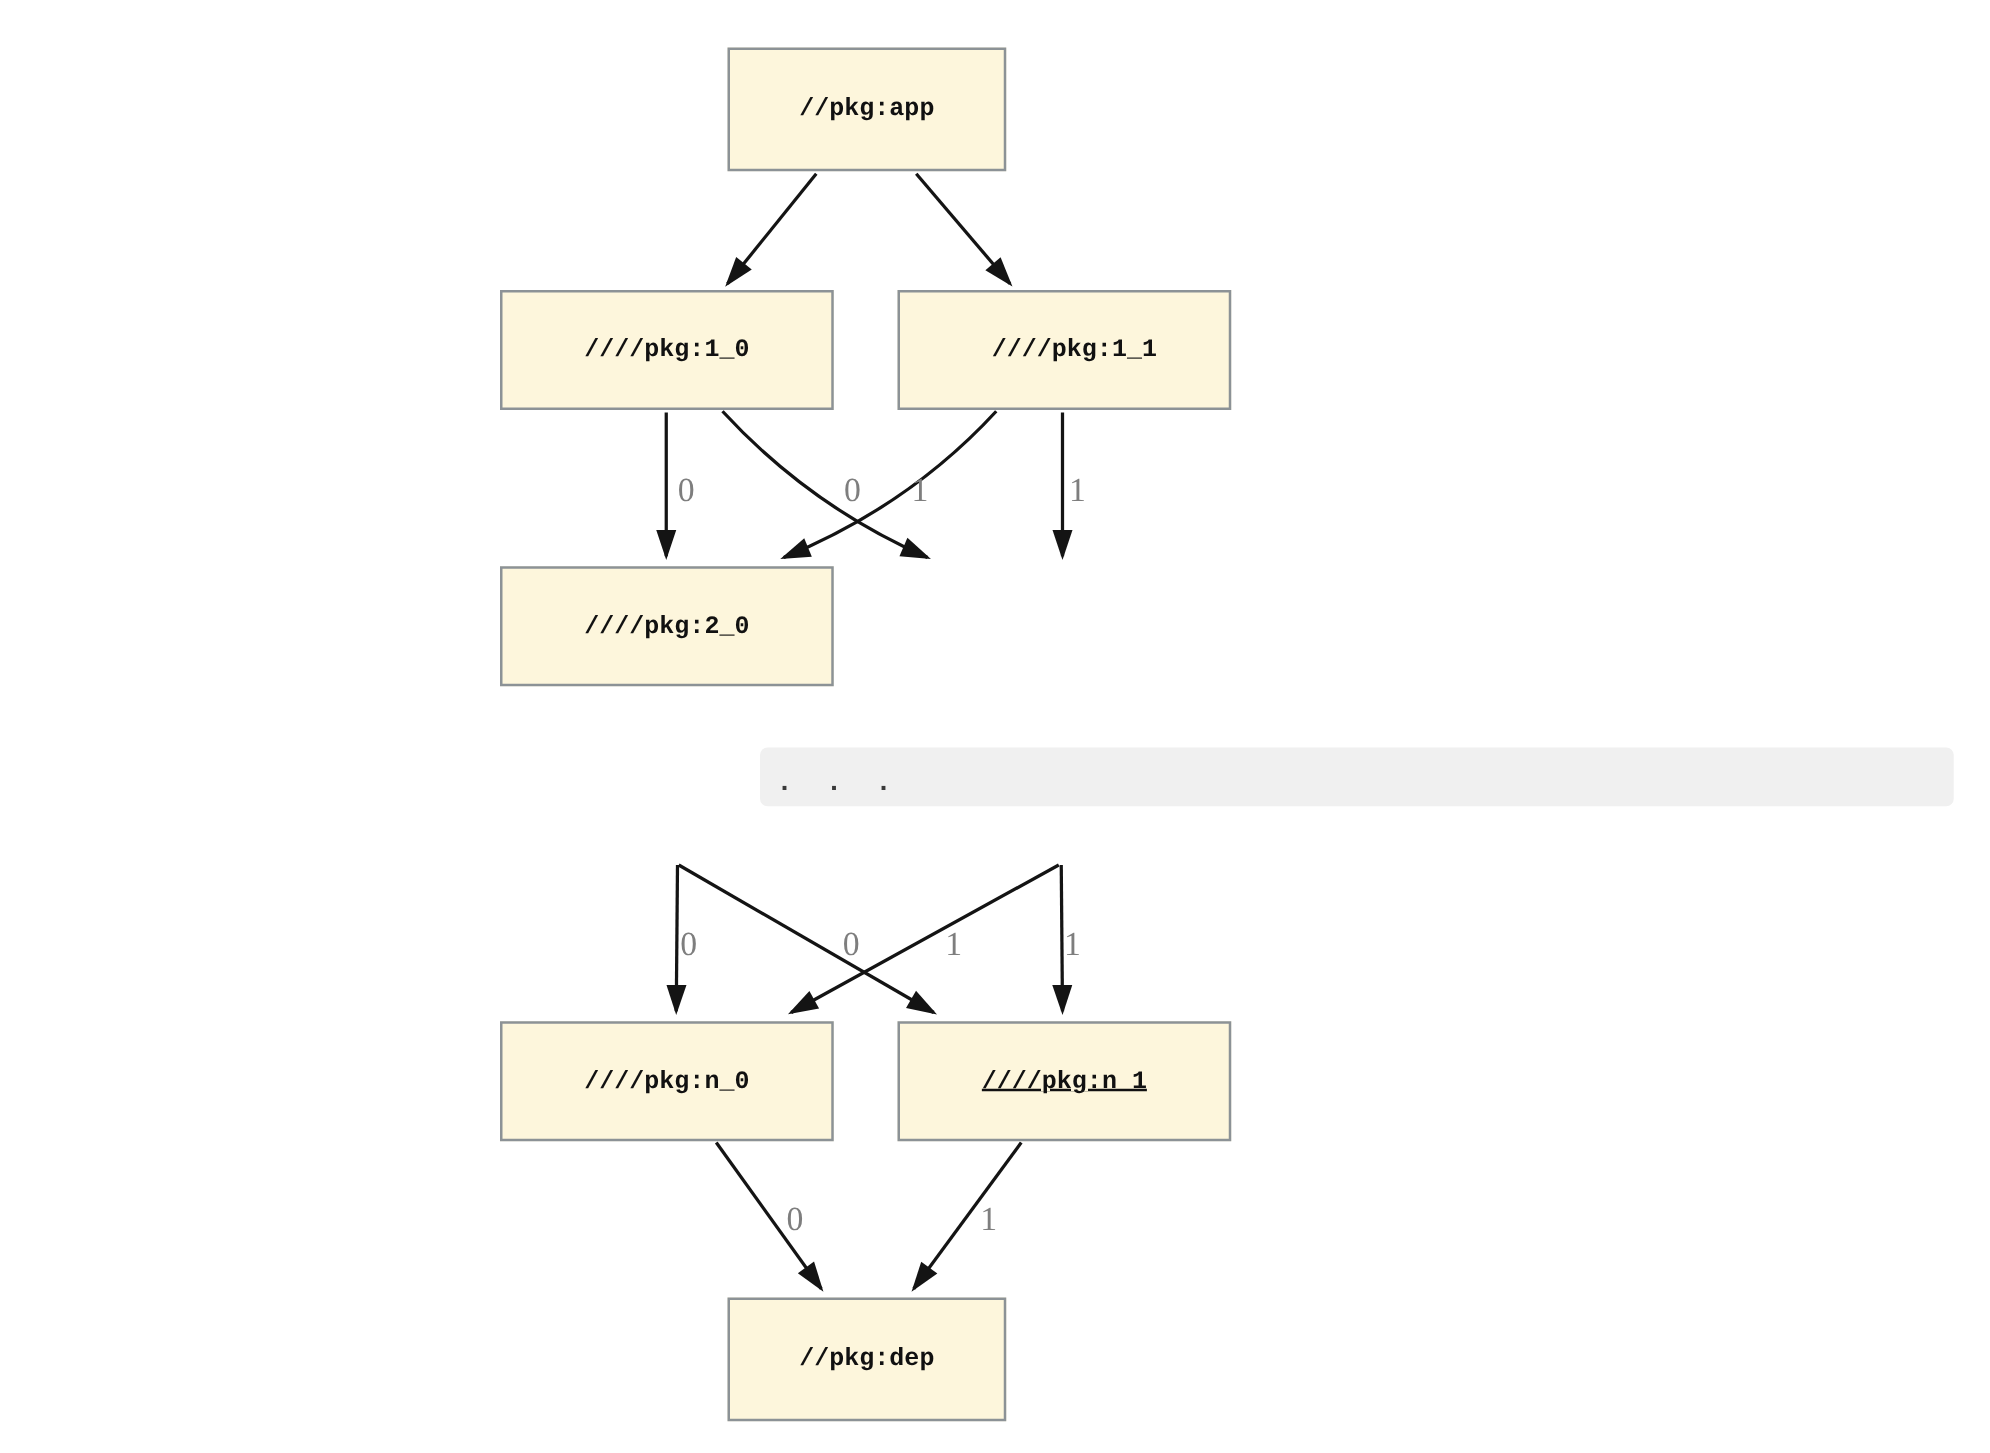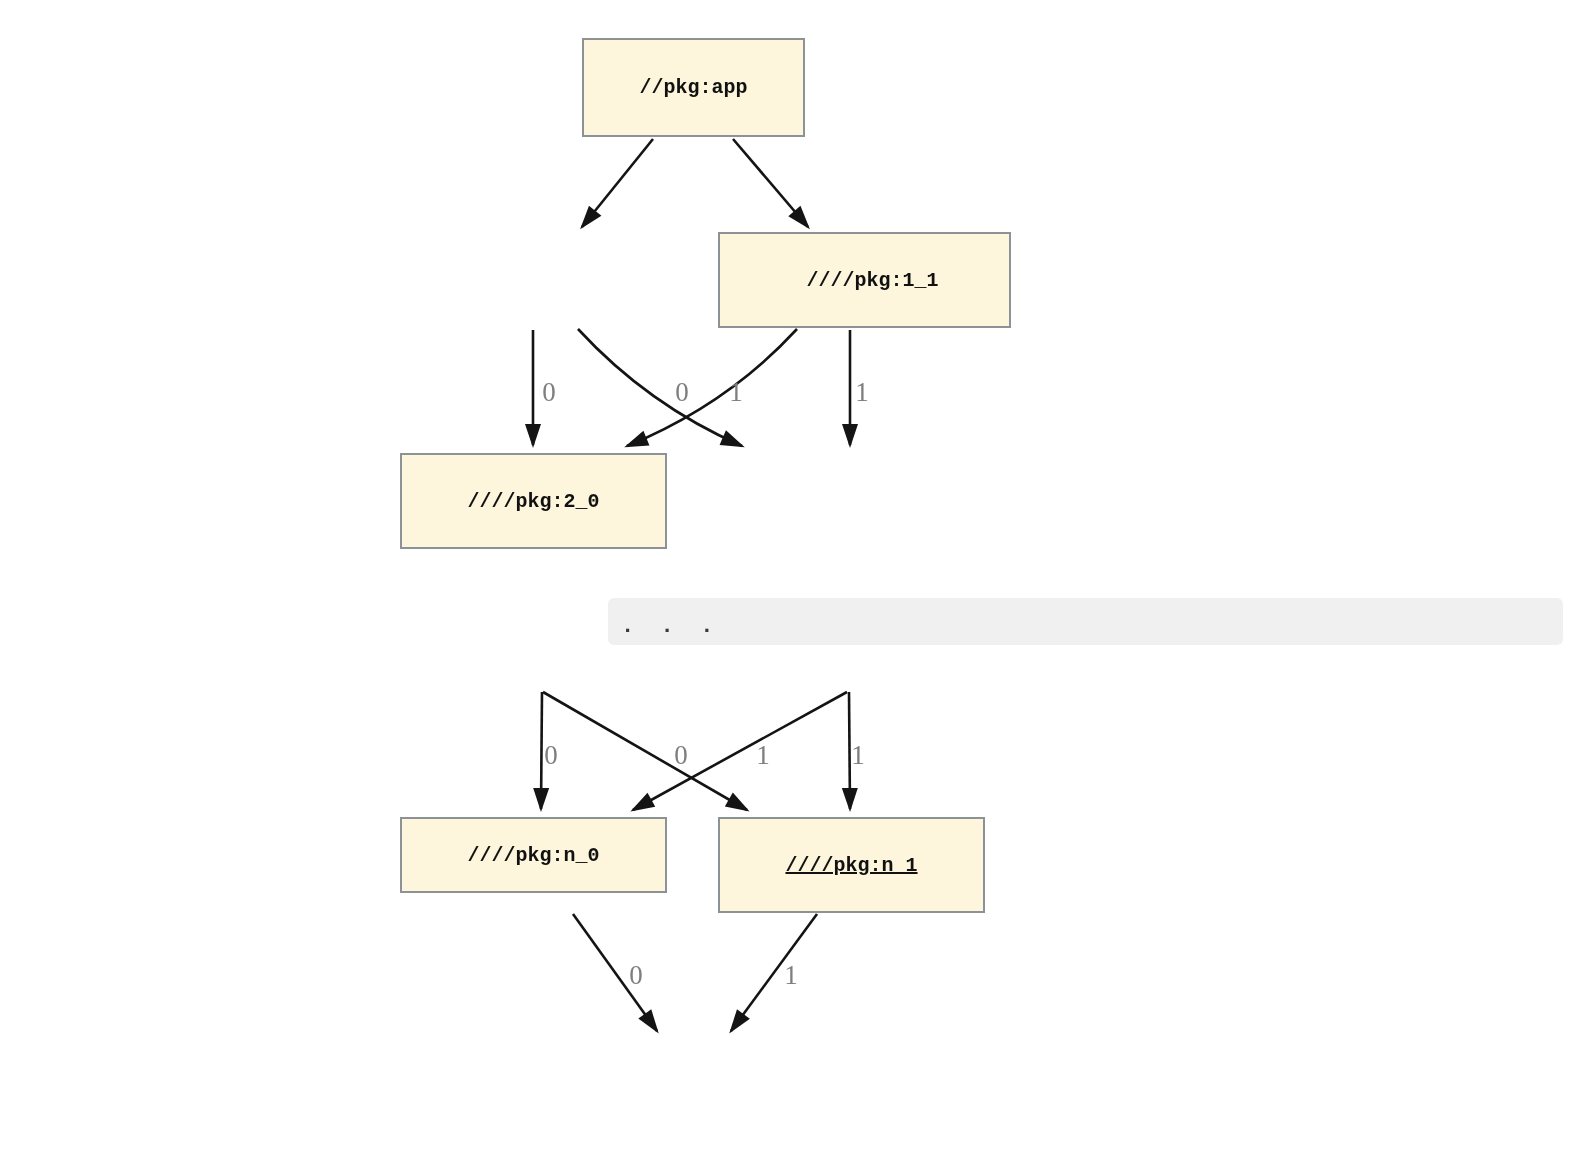--- a/index.html
+++ b/index.html
@@ -49,24 +49,24 @@
     justify-content: center;
     font-family: "Liberation Mono", "DejaVu Sans Mono", monospace;
     font-weight: 700;
     font-size: 20px;
     color: var(--node-text);
     letter-spacing: 0;
     white-space: pre;
   }
   .node-app { left: 582px; top:   38px; width: 223px; height: 99px; }
   .node-1_0 { left: 400px; top:  232px; width: 267px; height: 96px; }
-  .node-1_1 { left: 718px; top:  232px; width: 293px; height: 96px; padding-left: 16px; }
+  .node-1_1 { left: 718px; top:  232px; width: 267px; height: 96px; padding-left: 16px; }
   .node-2_0 { left: 400px; top:  453px; width: 267px; height: 96px; }
   .node-2_1 { left: 718px; top:  453px; width: 267px; height: 96px; }
-  .node-n_0 { left: 400px; top:  817px; width: 267px; height: 76px; }
+  .node-n_0 { left: 400px; top:  817px; width: 267px; height: 96px; }
   .node-n_1 { left: 718px; top:  817px; width: 267px; height: 96px; text-decoration: underline; }
   .node-dep { left: 582px; top: 1038px; width: 223px; height: 99px; }
   .ellipsis-band {
     position: absolute;
     left: 608px; top: 598px;
     width: 955px; height: 47px;
     background: var(--band-fill);
     border-radius: 6px;
     display: flex;
     align-items: center;
@@ -114,31 +114,37 @@
 
     <line class="edge" x1="573" y1="914" x2="657" y2="1031" marker-end="url(#arrow)"></line>
     <line class="edge" x1="817" y1="914" x2="731" y2="1031" marker-end="url(#arrow)"></line>
     <text class="edge-label" x="636" y="984">0</text>
     <text class="edge-label" x="791" y="984">1</text>
   </svg>
 
   <div class="node node-app">
     <span>//pkg:app</span>
   </div>
+  <div class="node node-1_0">
+    <span>////pkg:1_0</span>
+  </div>
   <div class="node node-1_1">
     <span>////pkg:1_1</span>
   </div>
   <div class="node node-2_0">
     <span>////pkg:2_0</span>
   </div>
 
   <div class="ellipsis-band">
     <span>.  .  .</span>
   </div>
 
   <div class="node node-n_0">
     <span>////pkg:n_0</span>
   </div>
   <div class="node node-n_1">
     <span>////pkg:n_1</span>
   </div>
+  <div class="node node-dep">
+    <span>//pkg:dep</span>
+  </div>
 
 </div>
 
 </body></html>

